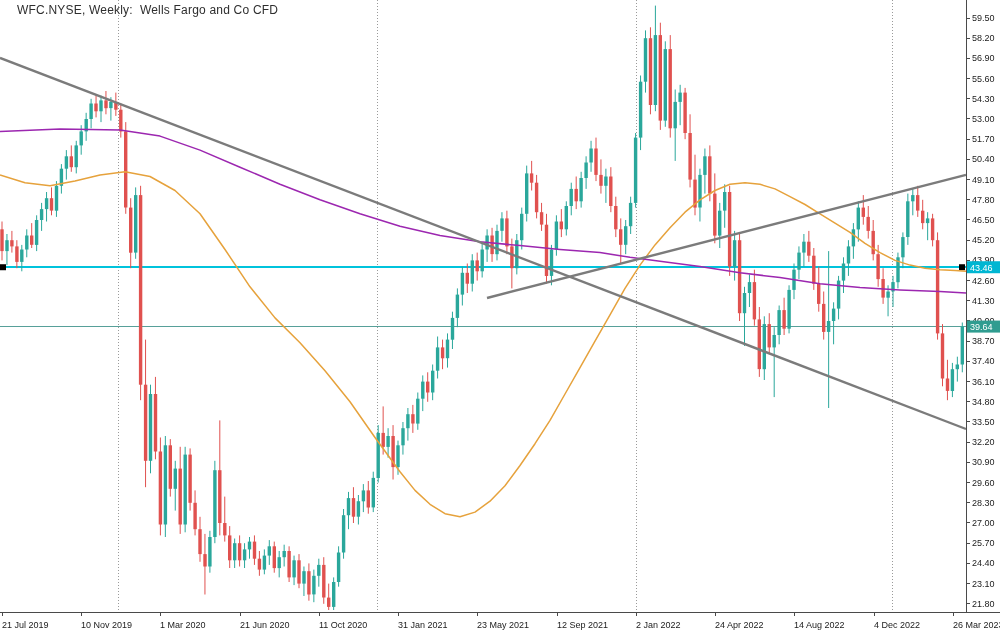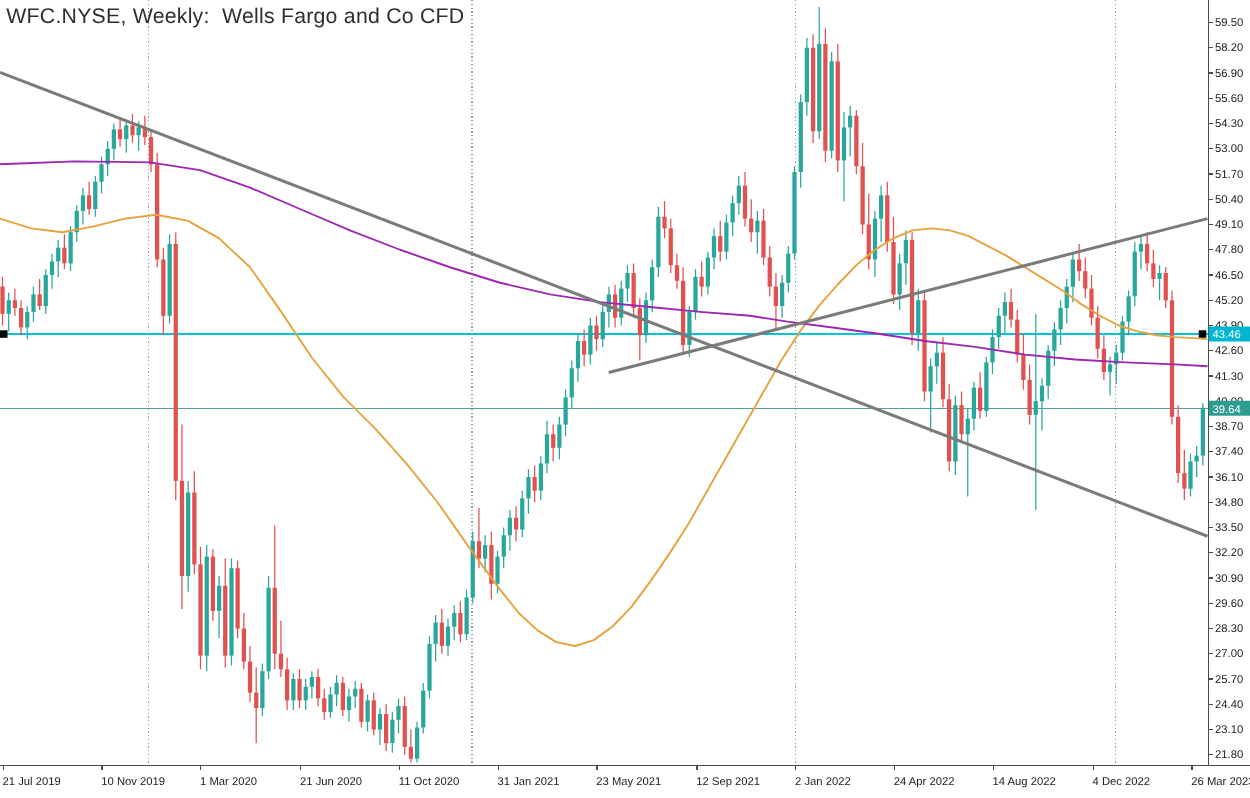--- a/index.html
+++ b/index.html
@@ -1,18 +1,18 @@
 <!DOCTYPE html>
 <html><head>
 <meta charset="utf-8">
 <style>
   html,body{margin:0;padding:0;background:#ffffff;}
   .terminal{position:relative;width:1000px;height:638px;background:#ffffff;overflow:hidden;
             font-family:"Liberation Sans",sans-serif;}
-  .symbol-label{position:absolute;left:5px;top:3px;font-size:17px;color:#2e2e2e;
+  .symbol-label{position:absolute;left:17px;top:3px;font-size:12px;color:#2e2e2e;
                 letter-spacing:.2px;white-space:pre;}
   svg text{font-family:"Liberation Sans",sans-serif;}
 </style>
 </head>
 <body>
 
 <div class="terminal">
   <svg id="chart" width="1000" height="638">
       <line x1="118.5" y1="0" x2="118.5" y2="612" stroke="#9a9a9a" stroke-width="1" stroke-dasharray="1,2" shape-rendering="crispEdges"></line>
       <line x1="377.5" y1="0" x2="377.5" y2="612" stroke="#9a9a9a" stroke-width="1" stroke-dasharray="1,2" shape-rendering="crispEdges"></line>

